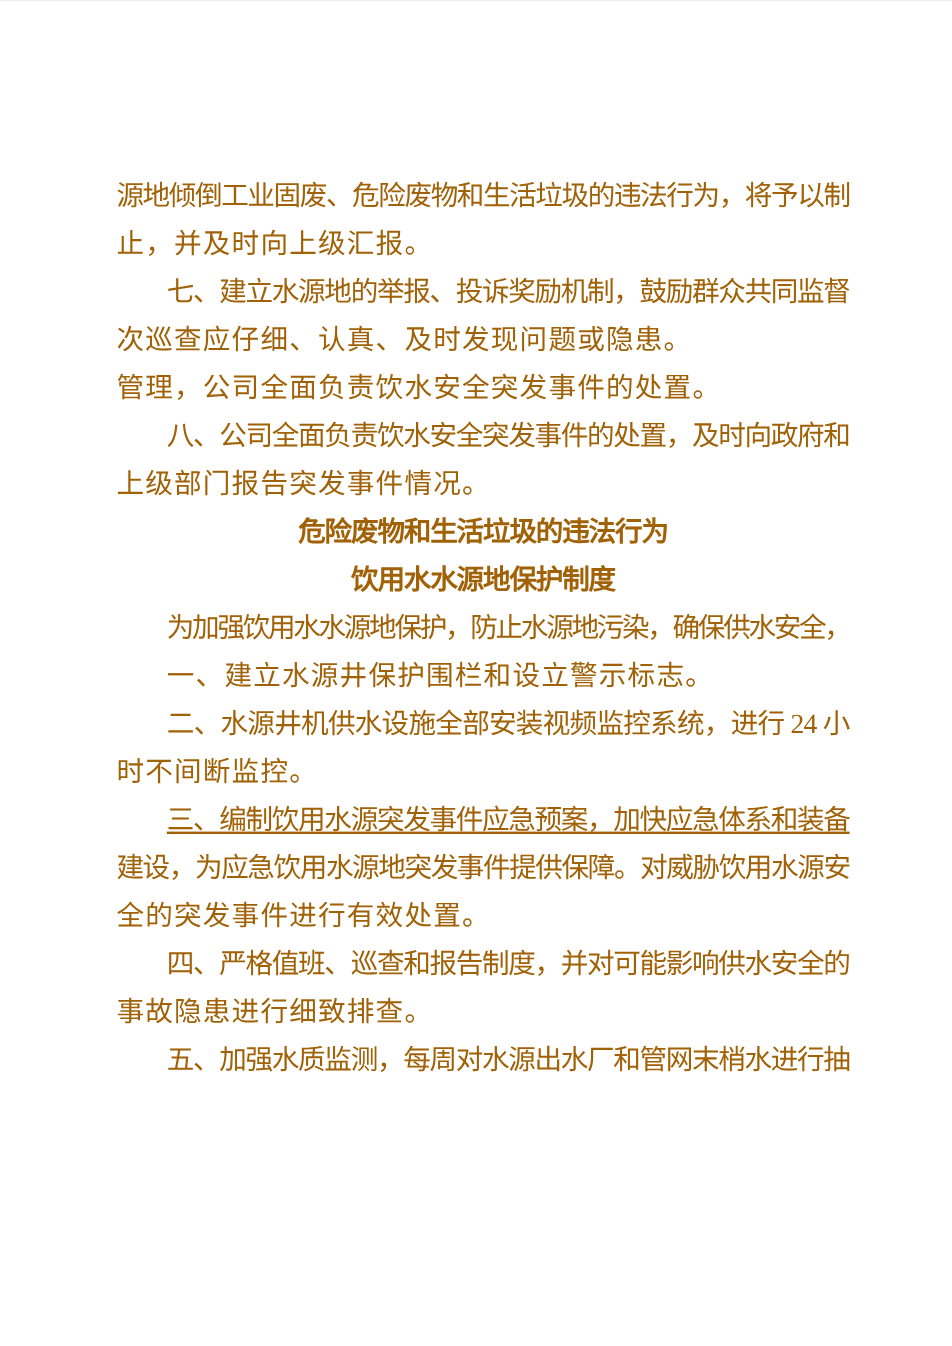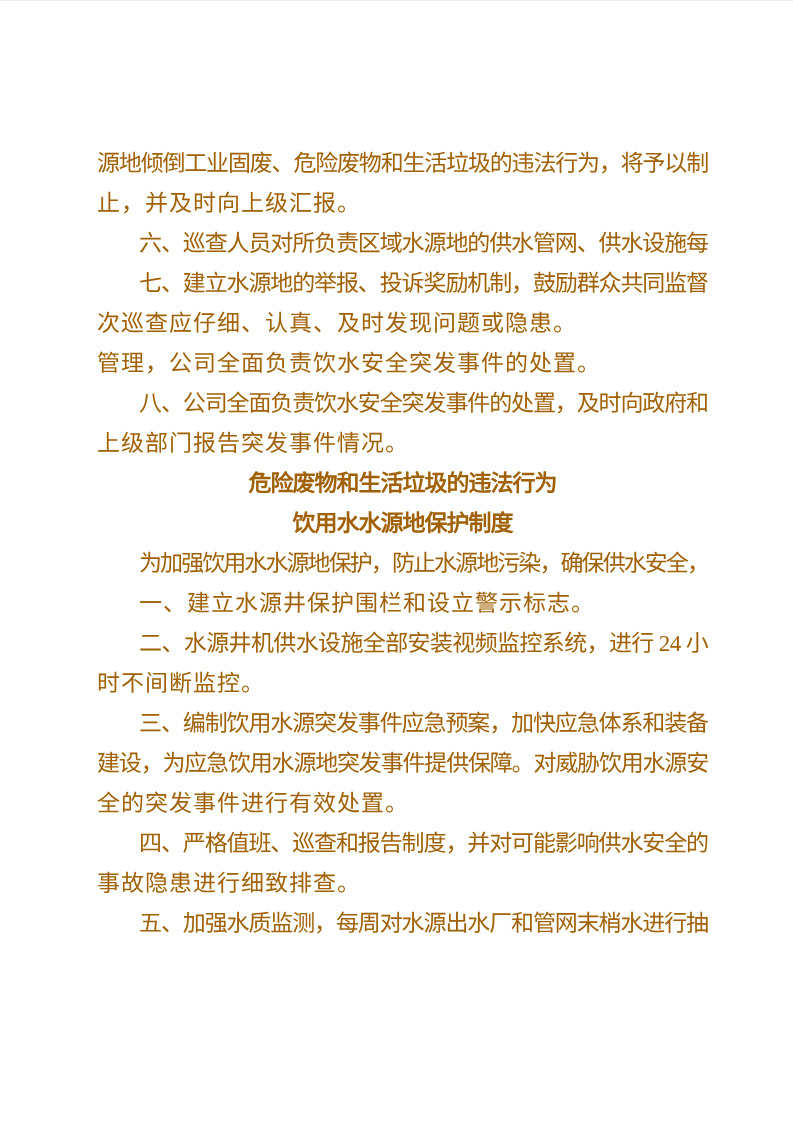--- a/index.html
+++ b/index.html
@@ -47,32 +47,31 @@
     margin-left: 0;
   }
 </style>
 </head>
 <body>
 
 <div class="page" style="background: rgb(255, 255, 255); color: #a16207;">
   <main class="doc" id="doc">
       <div class="line just"><span class="txt" style="letter-spacing: -1.17857px;">源地倾倒工业固废、危险废物和生活垃圾的违法行为，将予以制</span></div>
       <div class="line"><span class="txt">止，并及时向上级汇报。</span></div>
-      <div class="line indent just"><span class="txt" style="letter-spacing: -1.11538px;">六、巡查人员对所负责区域水源地的供水管网、供水设施每</span></div>
       <div class="line indent just"><span class="txt" style="letter-spacing: -1.11538px;">七、建立水源地的举报、投诉奖励机制，鼓励群众共同监督</span></div>
       <div class="line"><span class="txt">次巡查应仔细、认真、及时发现问题或隐患。</span></div>
       <div class="line"><span class="txt">管理，公司全面负责饮水安全突发事件的处置。</span></div>
       <div class="line indent just"><span class="txt" style="letter-spacing: -1.11538px;">八、公司全面负责饮水安全突发事件的处置，及时向政府和</span></div>
       <div class="line"><span class="txt">上级部门报告突发事件情况。</span></div>
       <div class="line heading"><span class="txt">危险废物和生活垃圾的违法行为</span></div>
       <div class="line heading"><span class="txt">饮用水水源地保护制度</span></div>
       <div class="line indent just"><span class="txt" style="letter-spacing: -1.92593px;">为加强饮用水水源地保护，防止水源地污染，确保供水安全，</span></div>
       <div class="line indent"><span class="txt">一、建立水源井保护围栏和设立警示标志。</span></div>
       <div class="line indent just"><span class="txt" style="letter-spacing: -0.625px;">二、水源井机供水设施全部安装视频监控系统，进行 24 小</span></div>
       <div class="line"><span class="txt">时不间断监控。</span></div>
-      <div class="line indent just"><span class="txt" style="letter-spacing: -1.11538px;">三、编制饮用水源突发事件应急预案，加快应急体系和装备</span></div>
+      <div class="line indent just"><span class="txt" style="letter-spacing: -1.11538px; text-decoration: underline;">三、编制饮用水源突发事件应急预案，加快应急体系和装备</span></div>
       <div class="line just"><span class="txt" style="letter-spacing: -1.17857px;">建设，为应急饮用水源地突发事件提供保障。对威胁饮用水源安</span></div>
       <div class="line"><span class="txt">全的突发事件进行有效处置。</span></div>
       <div class="line indent just"><span class="txt" style="letter-spacing: -1.11538px;">四、严格值班、巡查和报告制度，并对可能影响供水安全的</span></div>
       <div class="line"><span class="txt">事故隐患进行细致排查。</span></div>
       <div class="line indent just"><span class="txt" style="letter-spacing: -1.11538px;">五、加强水质监测，每周对水源出水厂和管网末梢水进行抽</span></div>
     </main>
 </div>
 
 </body></html>

